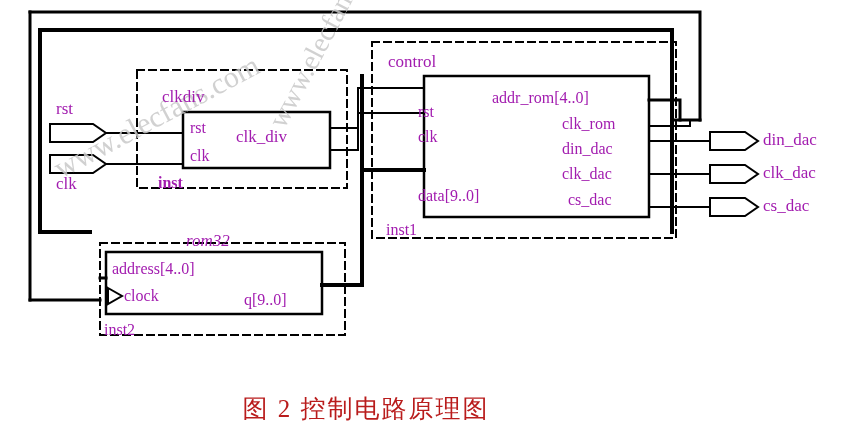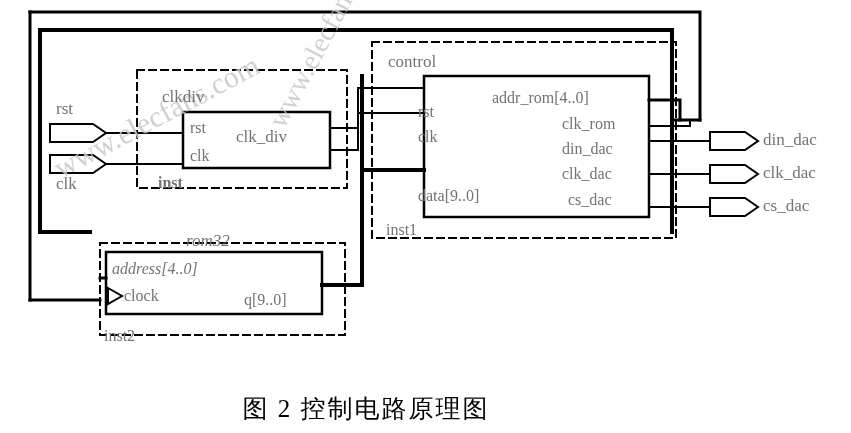--- a/index.html
+++ b/index.html
@@ -7,21 +7,21 @@
     width:851px;height:433px;
     background:#ffffff;
     font-family:"Liberation Serif", serif;
     position:relative;
     overflow:hidden;
   }
   #canvas{position:absolute;left:0;top:0;width:851px;height:433px;}
   .lbl{
     position:absolute;
     font-family:"Liberation Serif", serif;
-    color:#737373;
+    color:#a21caf;
     white-space:nowrap;
     line-height:1;
   }
   .lbl.sz16{font-size:16px;}
   .lbl.sz17{font-size:17px;}
   .wm{
     position:absolute;
     color:#c9c9c9;
     font-family:"Liberation Serif", serif;
     font-size:30px;
@@ -29,21 +29,21 @@
     transform-origin:left top;
     opacity:.85;
   }
   #caption{
     position:absolute;
     left:0;top:392px;width:732px;
     text-align:center;
     font-family:"Liberation Serif", serif;
     font-size:25px;
     letter-spacing:2px;
-    color:#000000;
+    color:#b91c1c;
   }
 </style>
 </head>
 <body>
 
 <svg id="canvas" viewBox="0 0 851 433">
   <g fill="none" stroke="#000" stroke-linecap="square">
 
     <path d="M30 12 H700 V120" stroke-width="3"></path>
     <path d="M30 12 V300" stroke-width="3"></path>
@@ -124,18 +124,18 @@
 <div class="lbl sz16" style="left:418px;top:129px;">clk</div>
 <div class="lbl sz16" style="left:418px;top:157px;margin-top:31px;">data[9..0]</div>
 <div class="lbl sz16" style="left:492px;top:90px;">addr_rom[4..0]</div>
 <div class="lbl sz16" style="left:562px;top:116px;">clk_rom</div>
 <div class="lbl sz16" style="left:562px;top:141px;">din_dac</div>
 <div class="lbl sz16" style="left:562px;top:166px;">clk_dac</div>
 <div class="lbl sz16" style="left:568px;top:192px;">cs_dac</div>
 <div class="lbl sz16" style="left:386px;top:222px;text-align:right;">inst1</div>
 
 <div class="lbl sz17" style="left:186px;top:232px;font-style:italic;">rom32</div>
-<div class="lbl sz16" style="left:112px;top:261px;font-style:italic;">address[4..0]</div>
+<div class="lbl sz16" style="left:112px;top:261px;">address[4..0]</div>
 <div class="lbl sz16" style="left:124px;top:288px;text-align:center;">clock</div>
 <div class="lbl sz16" style="left:244px;top:280px;margin-top:12px;">q[9..0]</div>
-<div class="lbl sz16" style="left:104px;top:322px;margin-top:6px;">inst2</div>
+<div class="lbl sz16" style="left:104px;top:322px;">inst2</div>
 
 <div id="caption">图 2   控制电路原理图</div>
 
 </body></html>

